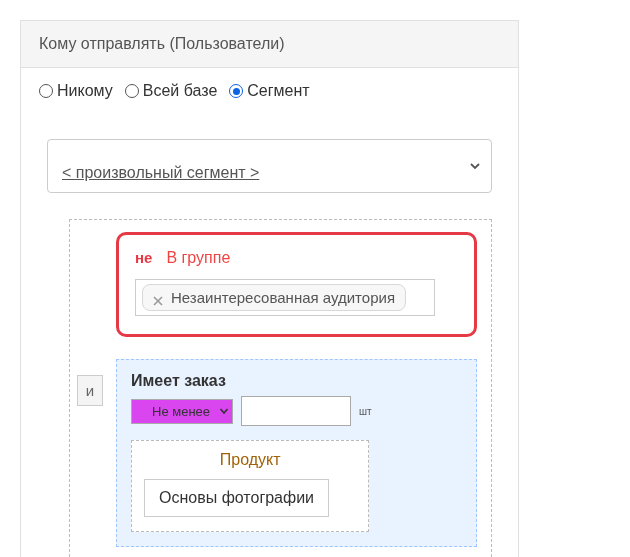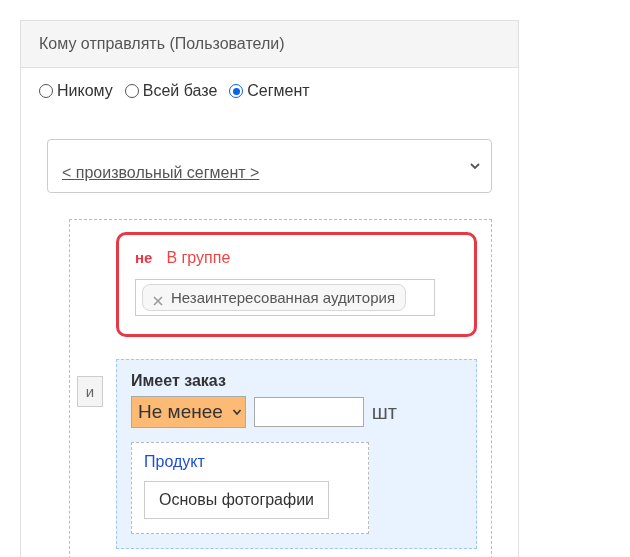--- a/index.html
+++ b/index.html
@@ -128,37 +128,37 @@
   }
 
   .rule-b {
     border: 1px dashed #9ec5ff;
     background: #e9f2ff;
     padding: 12px 14px 14px 14px;
   }
   .rule-b-title { font-weight: 600; color: #333; margin-bottom: 6px; }
   .rule-b-row { display: flex; align-items: center; gap: 8px; margin-bottom: 14px; }
   .mini-select {
-    border: 1px solid #aaa; background: #fdba74;
-    padding: 4px 22px 4px 6px; font-size: 19px; color: #333;
+    border: 1px solid #aaa; background: #d946ef;
+    padding: 4px 22px 4px 20px; font-size: 13px; color: #333;
     position: relative; cursor: pointer;
   }
   .mini-select .mini-chev { position: absolute; right: 3px; top: 50%; transform: translateY(-50%);}
   .num-input {
     border: 1px solid #aaa; background: #fff; height: 30px; width: 110px;
   }
-  .unit { color: #555; font-size: 20px; }
+  .unit { color: #555; font-size: 10px; }
 
   .product-box {
     border: 1px dashed #bbb;
     background: #fff;
     padding: 10px 12px 14px 12px;
     width: 72%;
   }
-  .product-title { color: #1d4ed8; margin-bottom: 10px; }
+  .product-title { color: #a16207; margin-bottom: 10px; text-align: center; }
   .product-val {
     border: 1px solid #ccc;
     padding: 9px 14px;
     display: inline-block;
     color: #333;
   }
 
   svg { display: block; }
 </style>
 </head>

